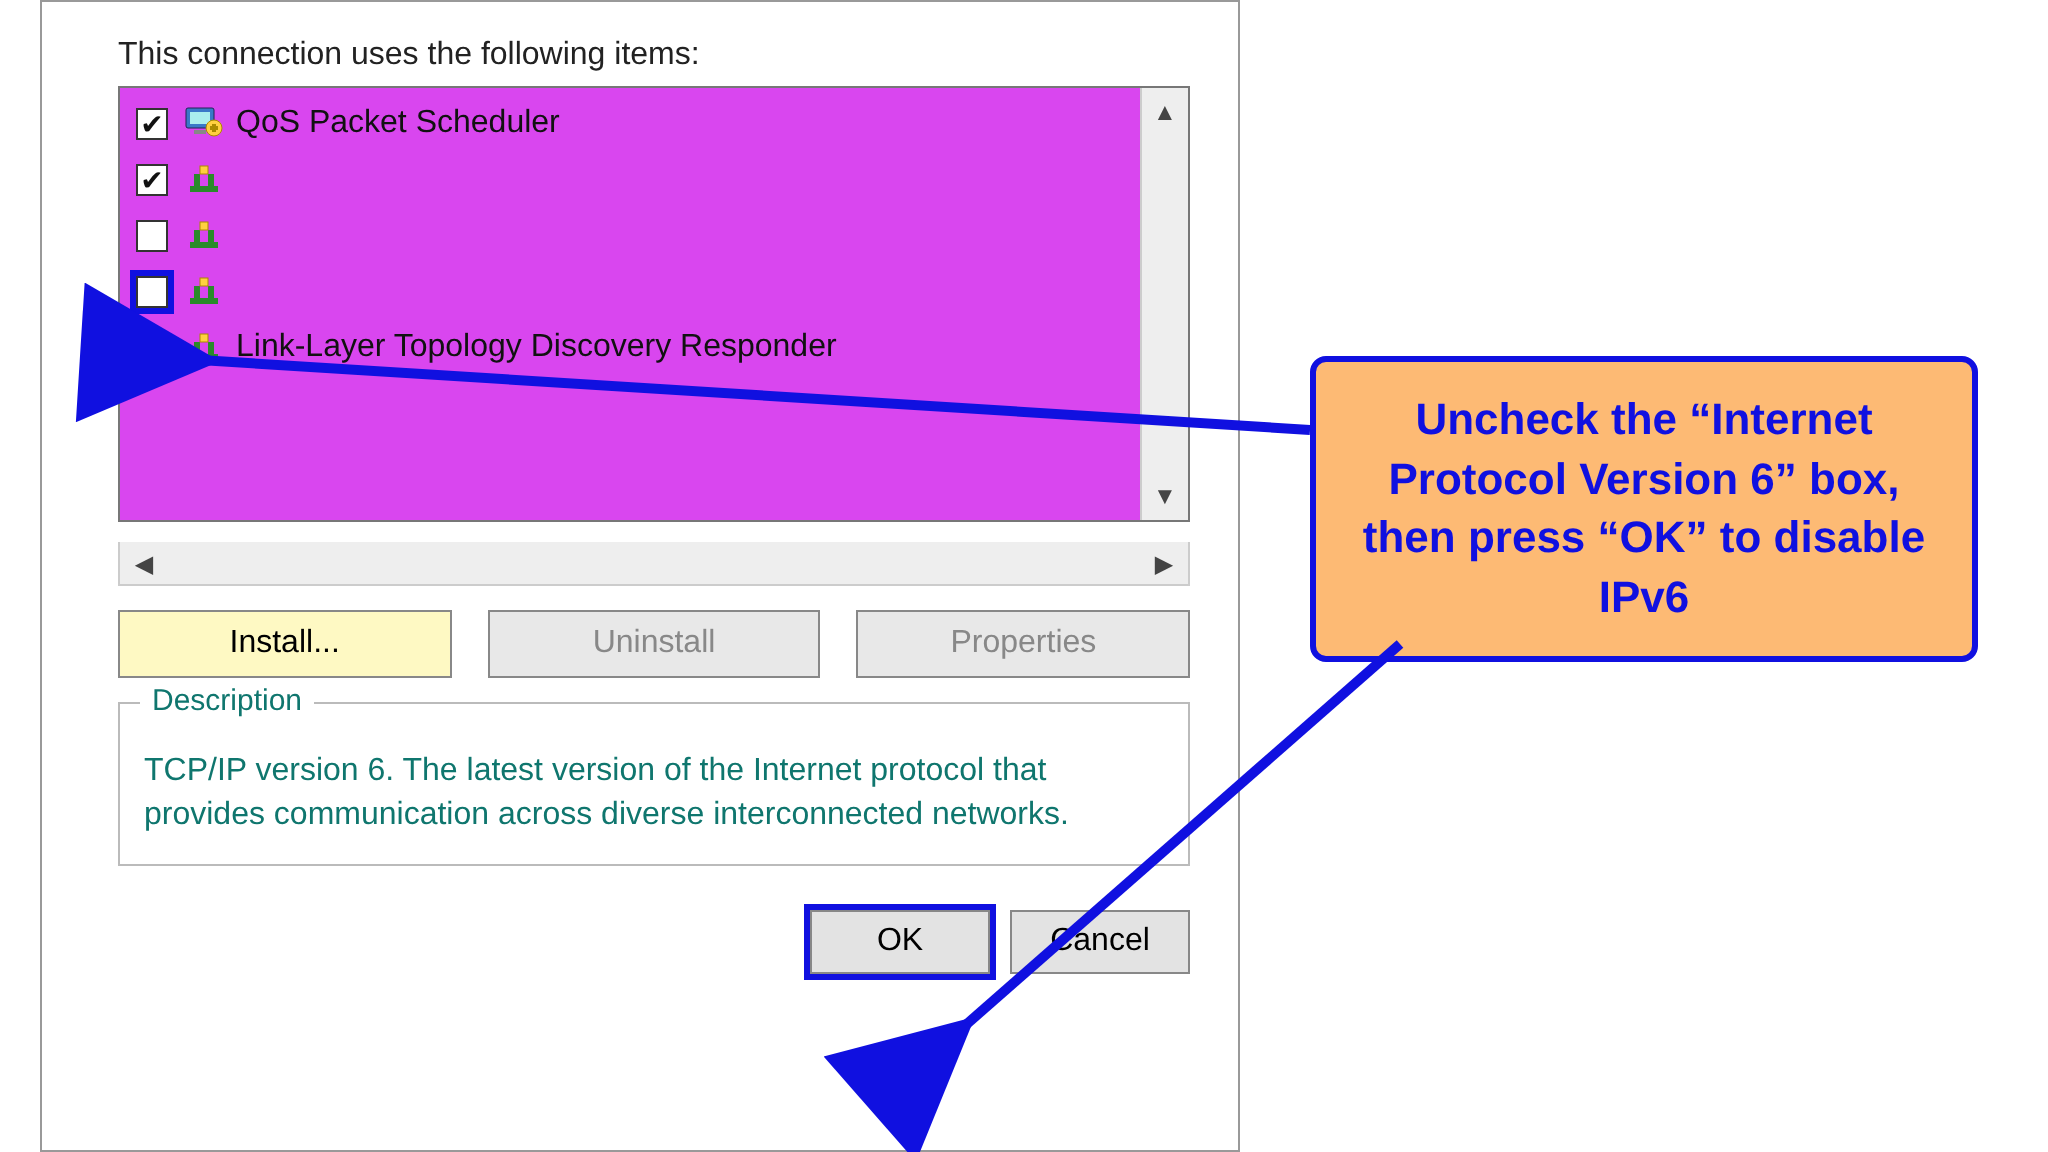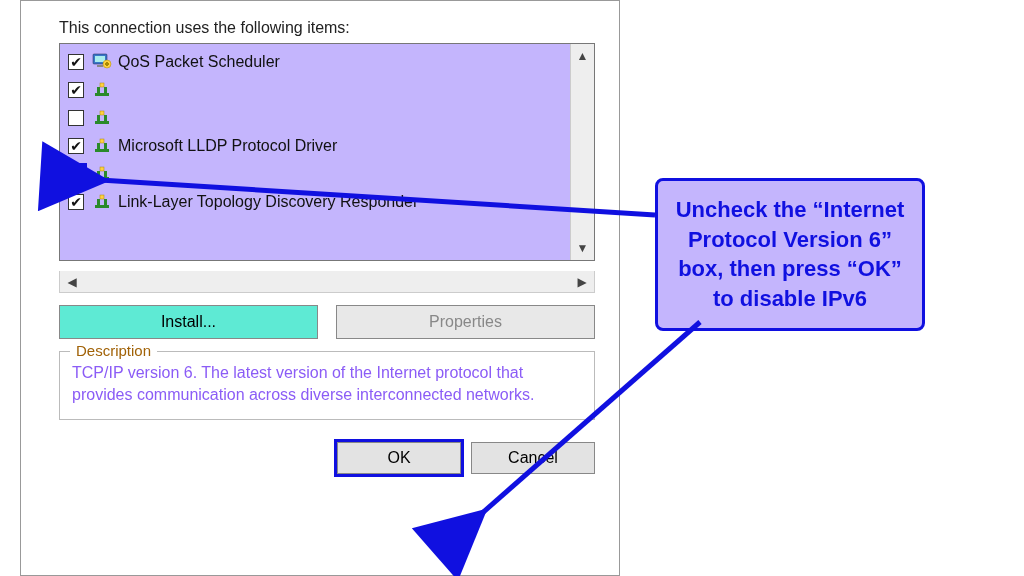--- a/index.html
+++ b/index.html
@@ -24,21 +24,21 @@
     padding: 10px 18px 0 32px;
   }
   .intro {
     font-size: 16px;
     color: #222;
     margin: 8px 0 6px 6px;
   }
   .listbox-wrap {
     display: flex;
     border: 1px solid #777;
-    background: #c4b5fd;
+    background: #d946ef;
     height: 218px;
     margin: 0 6px 10px 6px;
   }
   .listbox {
     flex: 1;
     padding: 4px 2px 0 2px;
     overflow: hidden;
   }
   .item {
     display: flex;
@@ -105,66 +105,67 @@
   }
   .btn-row {
     display: flex;
     gap: 18px;
     margin: 0 6px 12px 6px;
   }
   .btn {
     flex: 1;
     height: 34px;
     border: 1px solid #888;
-    background: #5eead4;
+    background: #fef9c3;
     font-size: 16px;
     display:flex;align-items:center;justify-content:center;
   }
   .btn.disabled { color: #888; background: #e8e8e8; }
   .groupbox {
     border: 1px solid #bbb;
     margin: 0 6px 16px 6px;
     padding: 10px 12px 14px 12px;
     position: relative;
   }
   .group-title {
     position: absolute;
     top: -10px;
     left: 10px;
     background: #fff;
     padding: 0 6px;
     font-size: 15px;
-    color: #a16207;
+    color: #0f766e;
   }
   .desc-text {
     font-size: 16px;
-    color: #8b5cf6;
+    color: #0f766e;
     line-height: 1.35;
+    margin-top: 13px;
   }
   .footer {
     display: flex;
     justify-content: flex-end;
     gap: 10px;
     padding: 6px 6px 0 0;
   }
   .dlg-btn {
-    width: 124px;
+    width: 90px;
     height: 32px;
     border: 1px solid #888;
     background: #e3e3e3;
     font-size: 16px;
     display:flex;align-items:center;justify-content:center;
   }
   .dlg-btn.ok { outline: 3px solid #1010e0; outline-offset: 0; }
   .callout {
     position: absolute;
     left: 655px;
     top: 178px;
-    width: 270px;
-    background: #c4b5fd;
+    width: 334px;
+    background: #fdba74;
     border: 3px solid #1010e0;
     border-radius: 8px;
     padding: 14px 16px;
     color: #1010e0;
     font-size: 22px;
     font-weight: 600;
     text-align: center;
     line-height: 1.35;
   }
   svg.overlay {
@@ -211,32 +212,20 @@
           <span class="chk"></span>
           <span class="ico net">
             <svg width="18" height="18" viewBox="0 0 18 18">
               <rect x="2" y="12" width="14" height="3" fill="#2a8a2a"></rect>
               <rect x="4" y="6" width="3" height="6" fill="#2a8a2a"></rect>
               <rect x="11" y="6" width="3" height="6" fill="#2a8a2a"></rect>
               <rect x="7" y="2" width="4" height="4" fill="#ffd040" stroke="#aa8a00" stroke-width="0.5"></rect>
             </svg>
           </span>
         </div>
-        <div class="item">
-          <span class="chk on"></span>
-          <span class="ico net">
-            <svg width="18" height="18" viewBox="0 0 18 18">
-              <rect x="2" y="12" width="14" height="3" fill="#2a8a2a"></rect>
-              <rect x="4" y="6" width="3" height="6" fill="#2a8a2a"></rect>
-              <rect x="11" y="6" width="3" height="6" fill="#2a8a2a"></rect>
-              <rect x="7" y="2" width="4" height="4" fill="#ffd040" stroke="#aa8a00" stroke-width="0.5"></rect>
-            </svg>
-          </span>
-          <span class="label">Microsoft LLDP Protocol Driver</span>
-        </div>
         <div class="item selected ipv6-hl">
           <span class="chk"></span>
           <span class="ico net">
             <svg width="18" height="18" viewBox="0 0 18 18">
               <rect x="2" y="12" width="14" height="3" fill="#2a8a2a"></rect>
               <rect x="4" y="6" width="3" height="6" fill="#2a8a2a"></rect>
               <rect x="11" y="6" width="3" height="6" fill="#2a8a2a"></rect>
               <rect x="7" y="2" width="4" height="4" fill="#ffd040" stroke="#aa8a00" stroke-width="0.5"></rect>
             </svg>
           </span>
@@ -259,20 +248,21 @@
       <div class="arrow-btn">▼</div>
     </div>
   </div>
   <div class="hscroll">
     <div class="arrow-btn">◀</div>
     <div class="arrow-btn">▶</div>
   </div>
 
   <div class="btn-row">
     <div class="btn">Install...</div>
+    <div class="btn disabled">Uninstall</div>
     <div class="btn disabled">Properties</div>
   </div>
 
   <div class="groupbox">
     <div class="group-title">Description</div>
     <div class="desc-text">TCP/IP version 6. The latest version of the Internet protocol that provides communication across diverse interconnected networks.</div>
   </div>
 
   <div class="footer">
     <div class="dlg-btn ok">OK</div>

